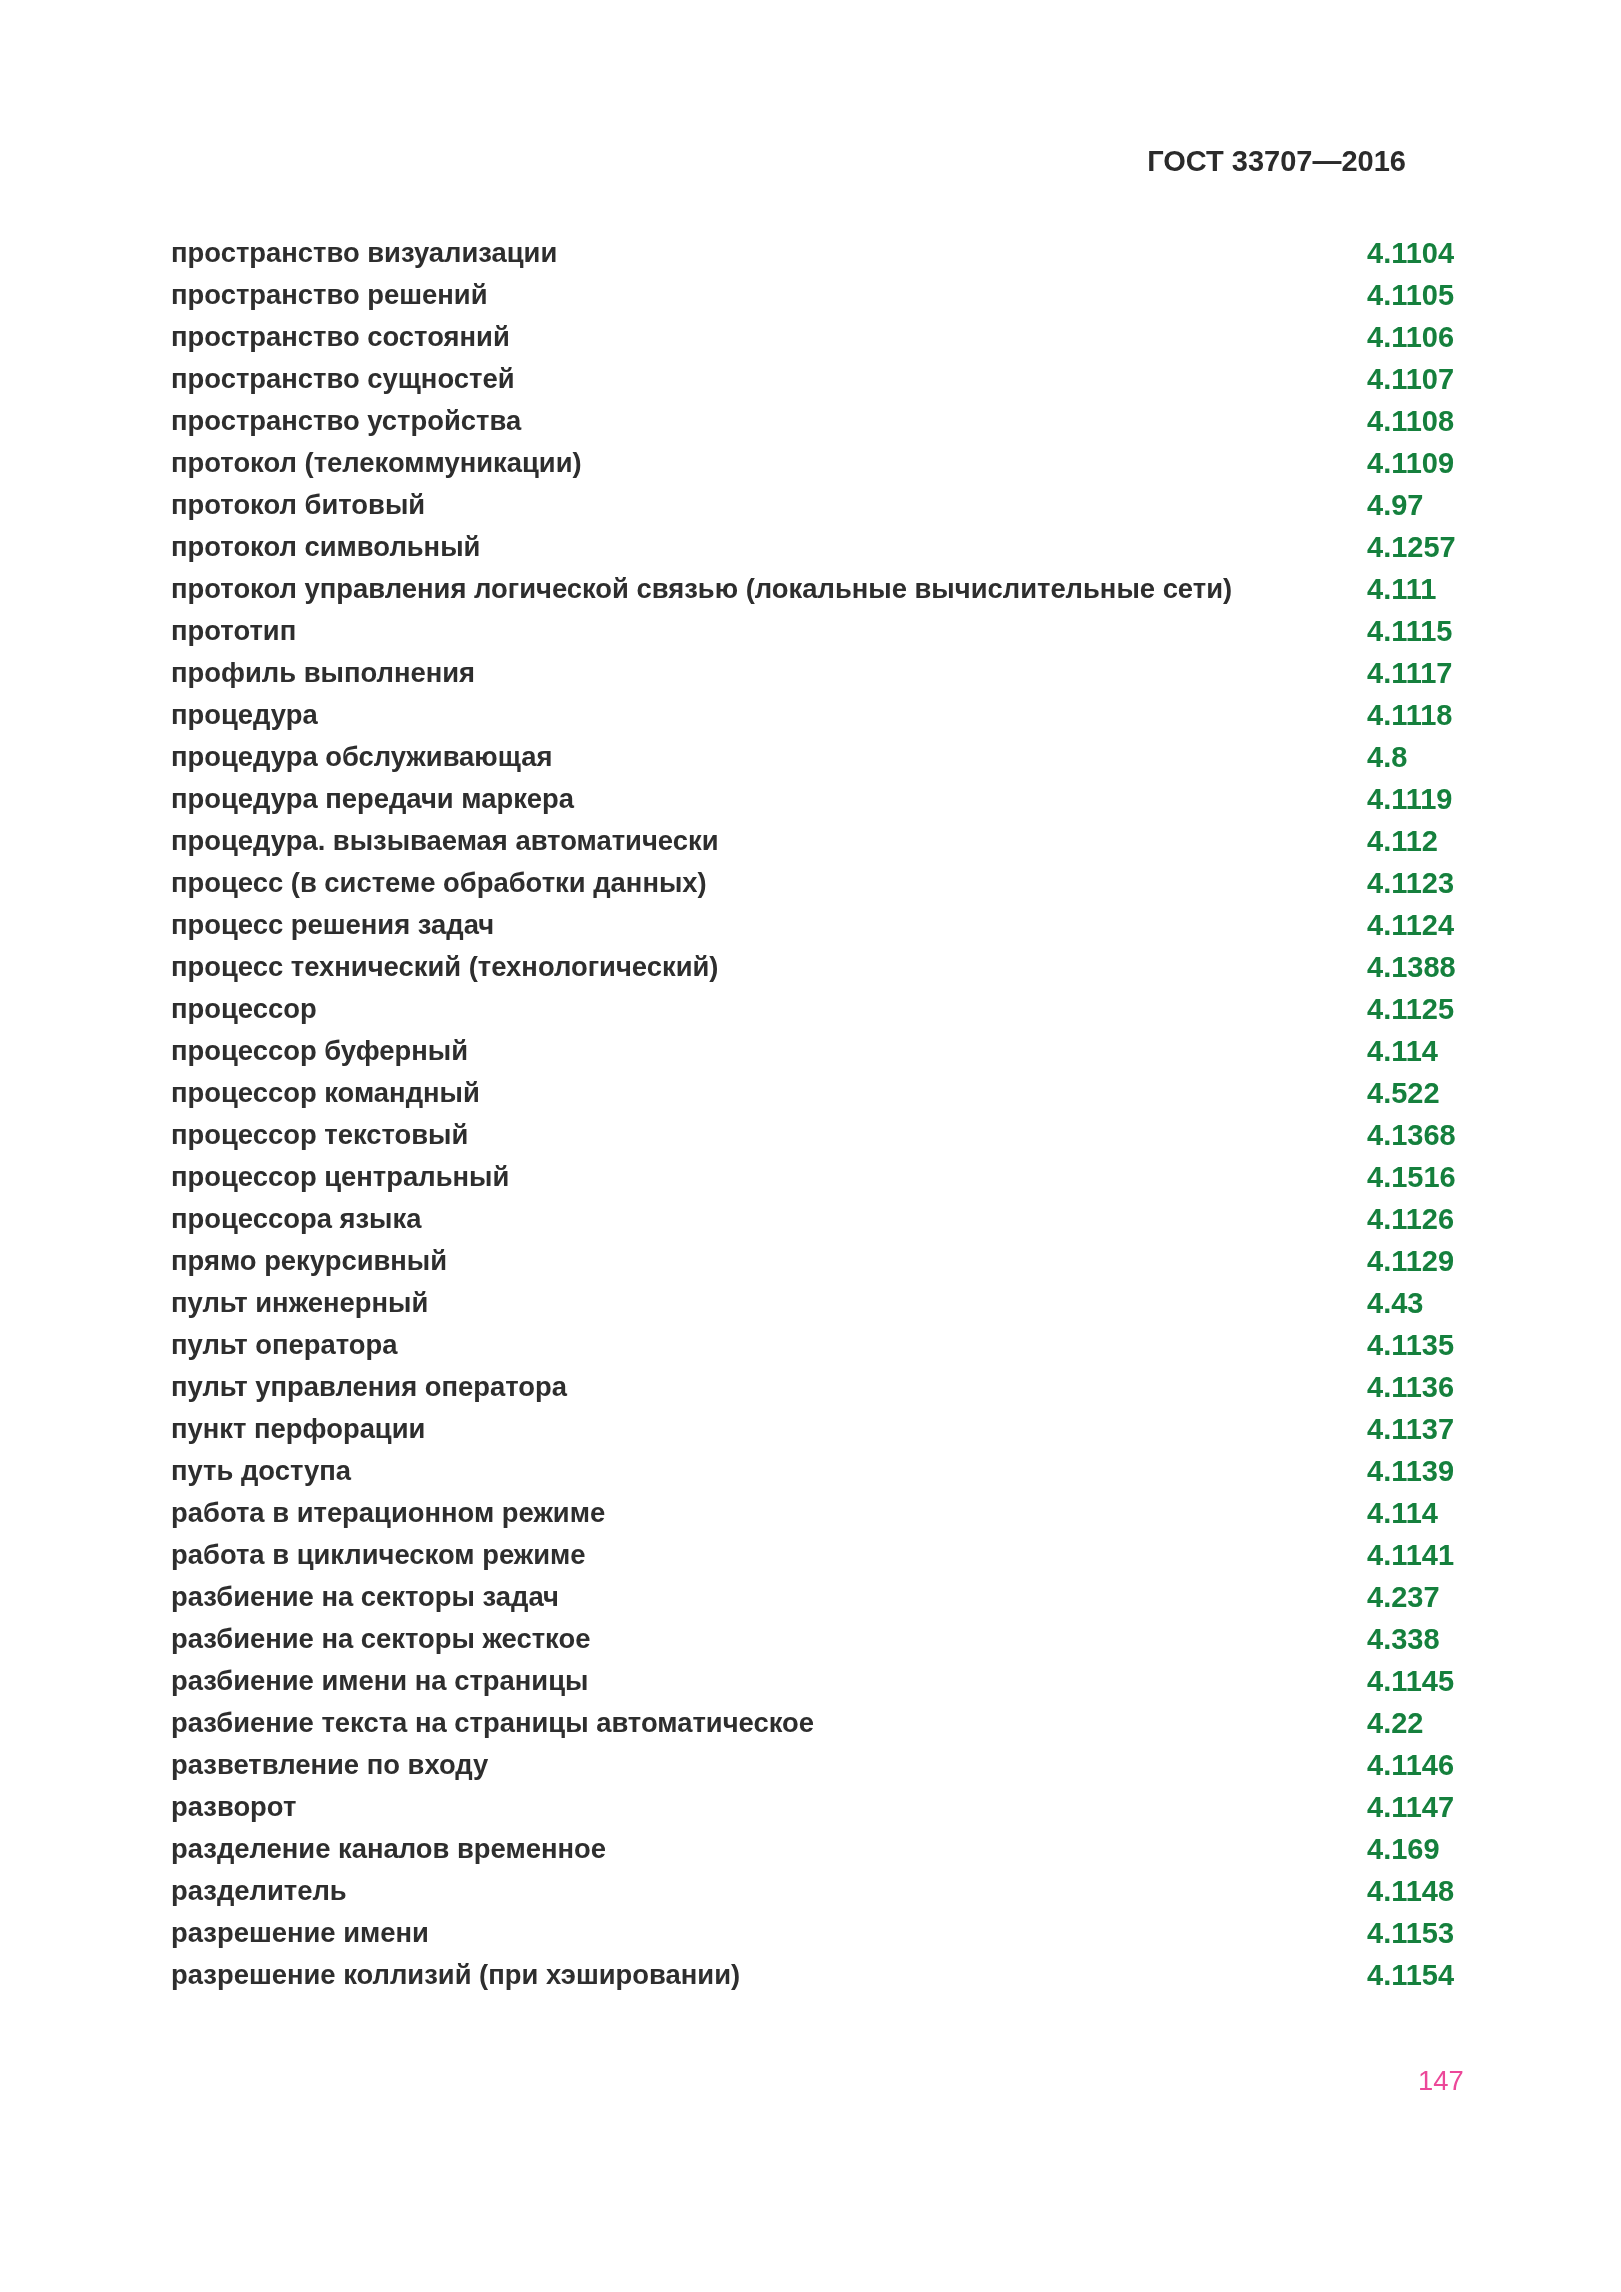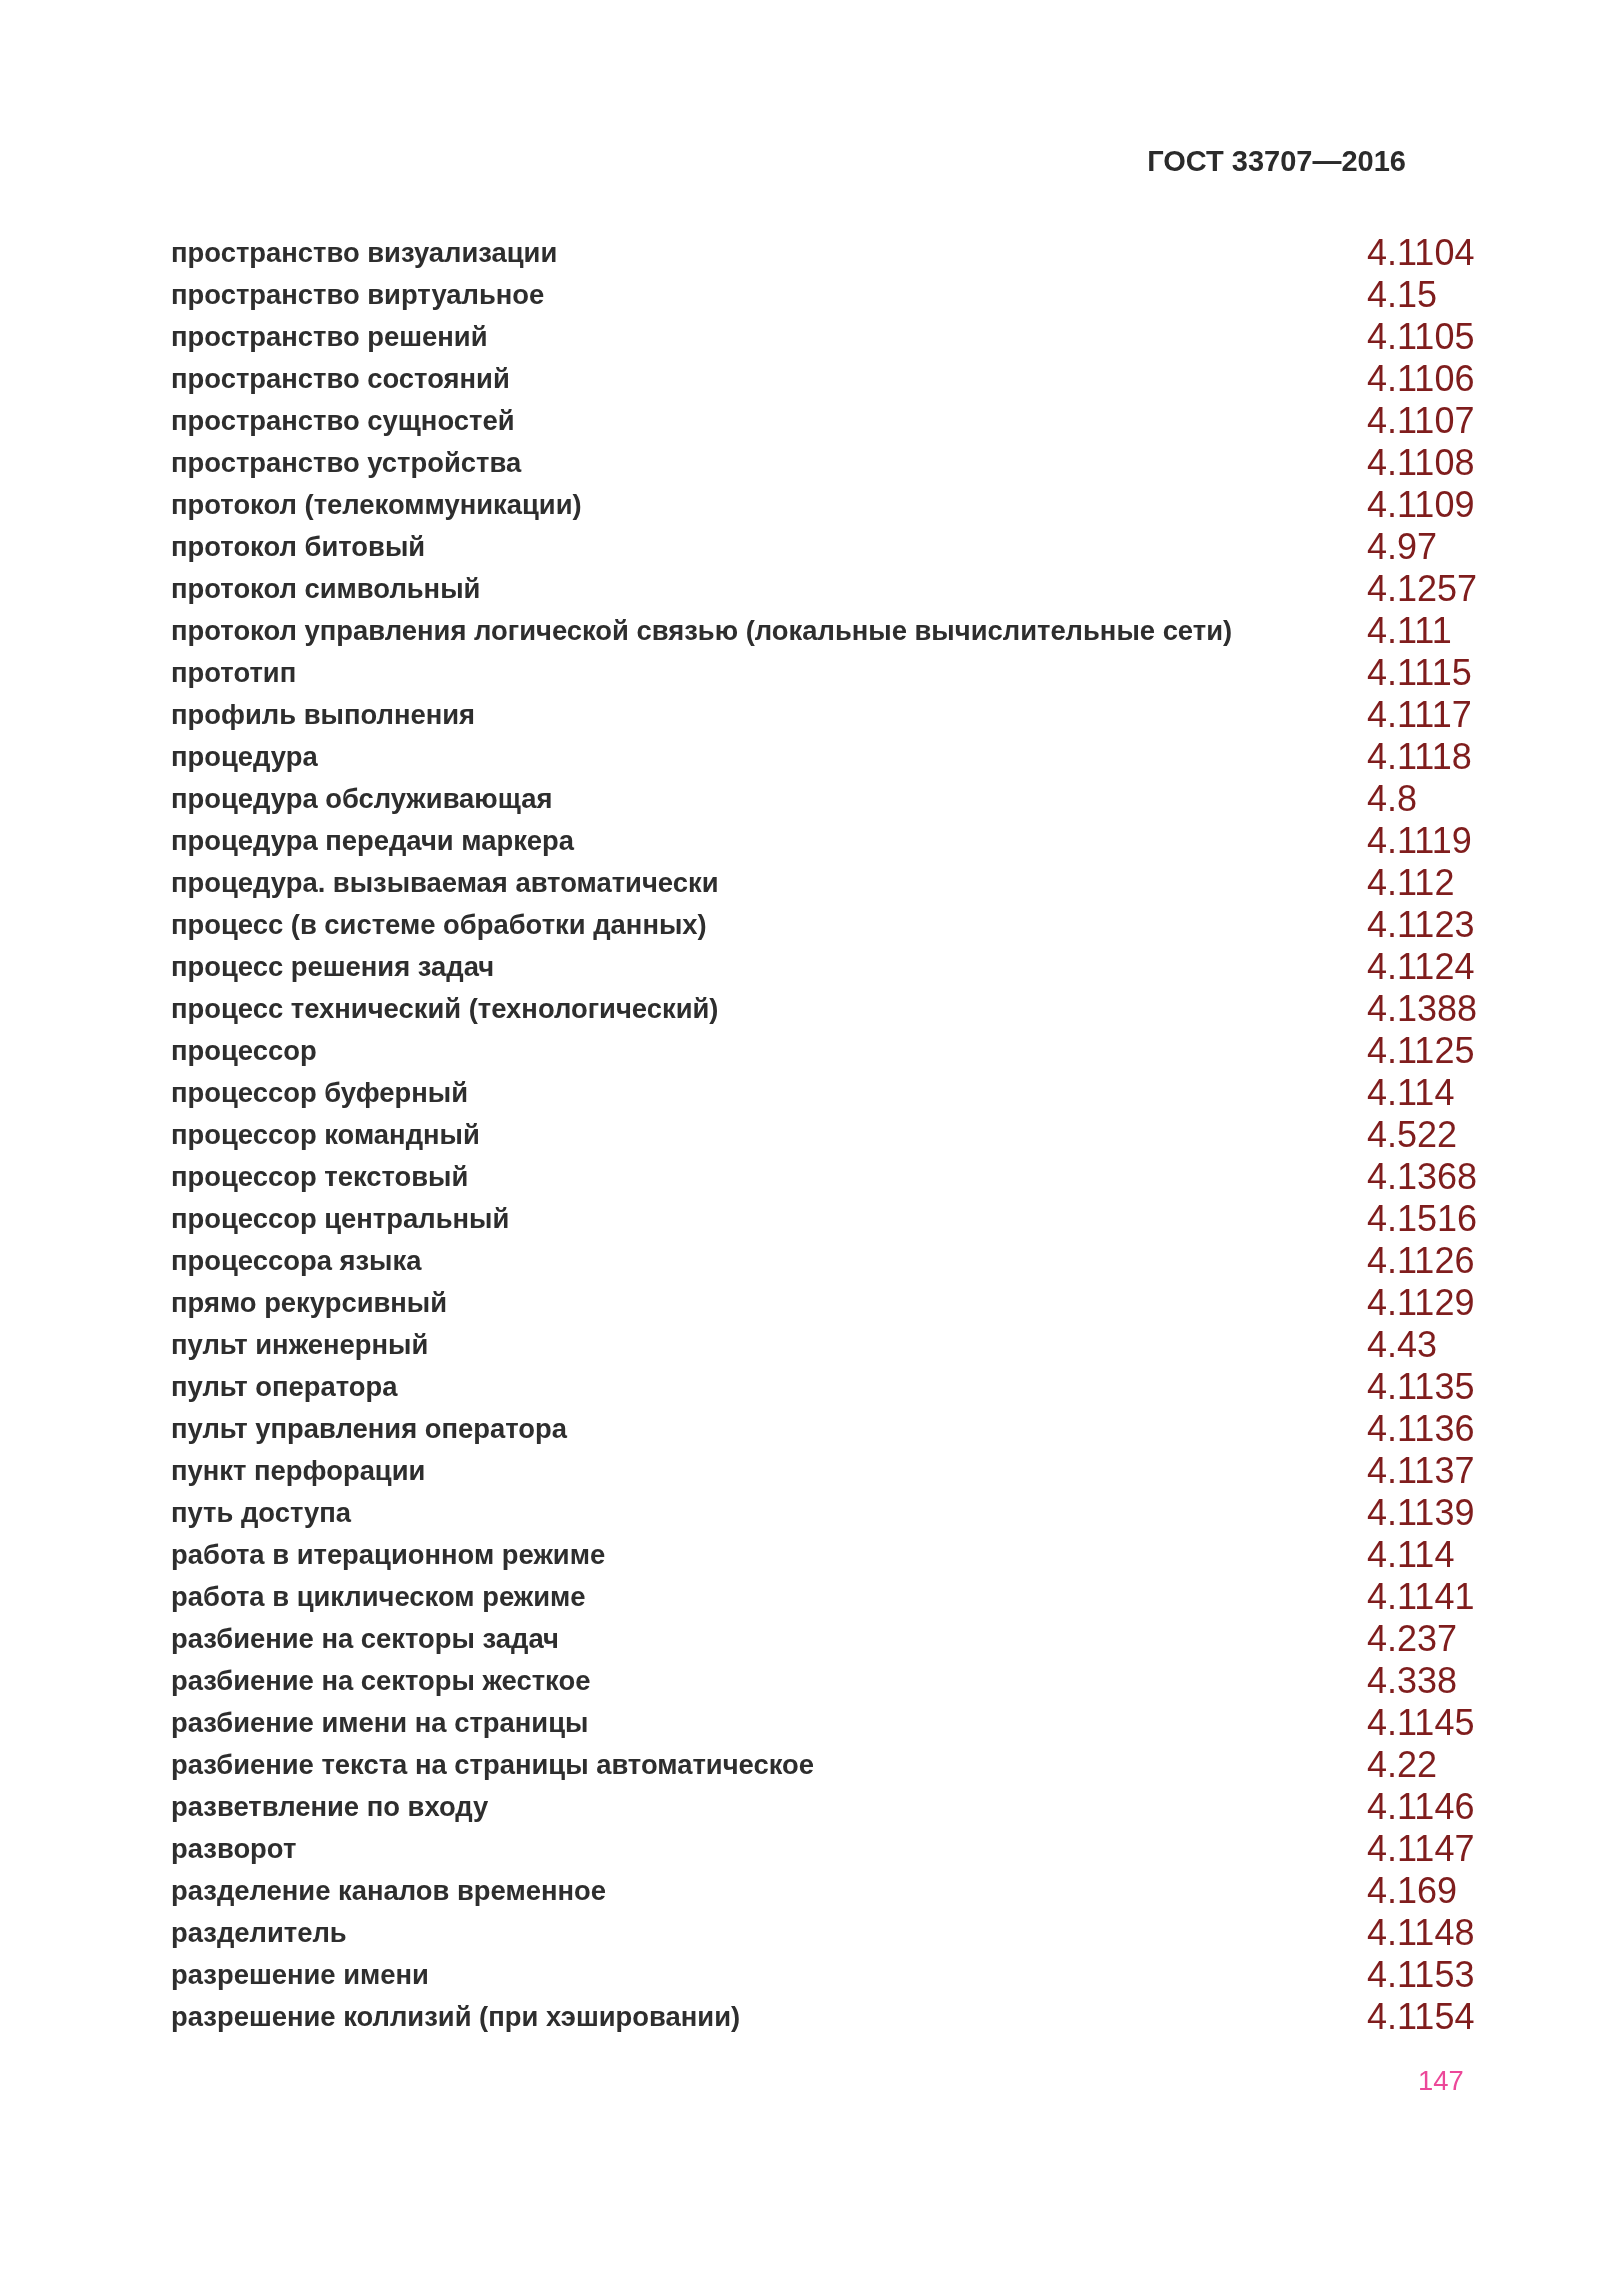--- a/index.html
+++ b/index.html
@@ -38,43 +38,42 @@
   }
   .index-term {
     font-size: 27.4px;
     font-weight: bold;
     color: #2e2e2e;
   }
   .index-ref {
     position: absolute;
     left: 1196px;
     top: 0;
-    font-size: 36px;
-    font-weight: normal;
-    color: #7f1d1d;
+    font-size: 29px;
+    font-weight: bold;
+    color: #15803d;
   }
   .page-number {
     position: absolute;
     top: 2060px;
     left: 1418px;
     font-size: 27.4px;
     line-height: 42px;
     font-weight: normal;
     color: #ec4899;
   }
 </style>
 </head>
 <body>
 
 <div class="page">
   <div class="doc-header">ГОСТ 33707—2016</div>
 
   <div class="index-list">
       <div class="index-row"><span class="index-term">пространство визуализации</span><span class="index-ref">4.1104</span></div>
-      <div class="index-row"><span class="index-term">пространство виртуальное</span><span class="index-ref">4.15</span></div>
       <div class="index-row"><span class="index-term">пространство решений</span><span class="index-ref">4.1105</span></div>
       <div class="index-row"><span class="index-term">пространство состояний</span><span class="index-ref">4.1106</span></div>
       <div class="index-row"><span class="index-term">пространство сущностей</span><span class="index-ref">4.1107</span></div>
       <div class="index-row"><span class="index-term">пространство устройства</span><span class="index-ref">4.1108</span></div>
       <div class="index-row"><span class="index-term">протокол (телекоммуникации)</span><span class="index-ref">4.1109</span></div>
       <div class="index-row"><span class="index-term">протокол битовый</span><span class="index-ref">4.97</span></div>
       <div class="index-row"><span class="index-term">протокол символьный</span><span class="index-ref">4.1257</span></div>
       <div class="index-row"><span class="index-term">протокол управления логической связью (локальные вычислительные сети)</span><span class="index-ref">4.111</span></div>
       <div class="index-row"><span class="index-term">прототип</span><span class="index-ref">4.1115</span></div>
       <div class="index-row"><span class="index-term">профиль выполнения</span><span class="index-ref">4.1117</span></div>

